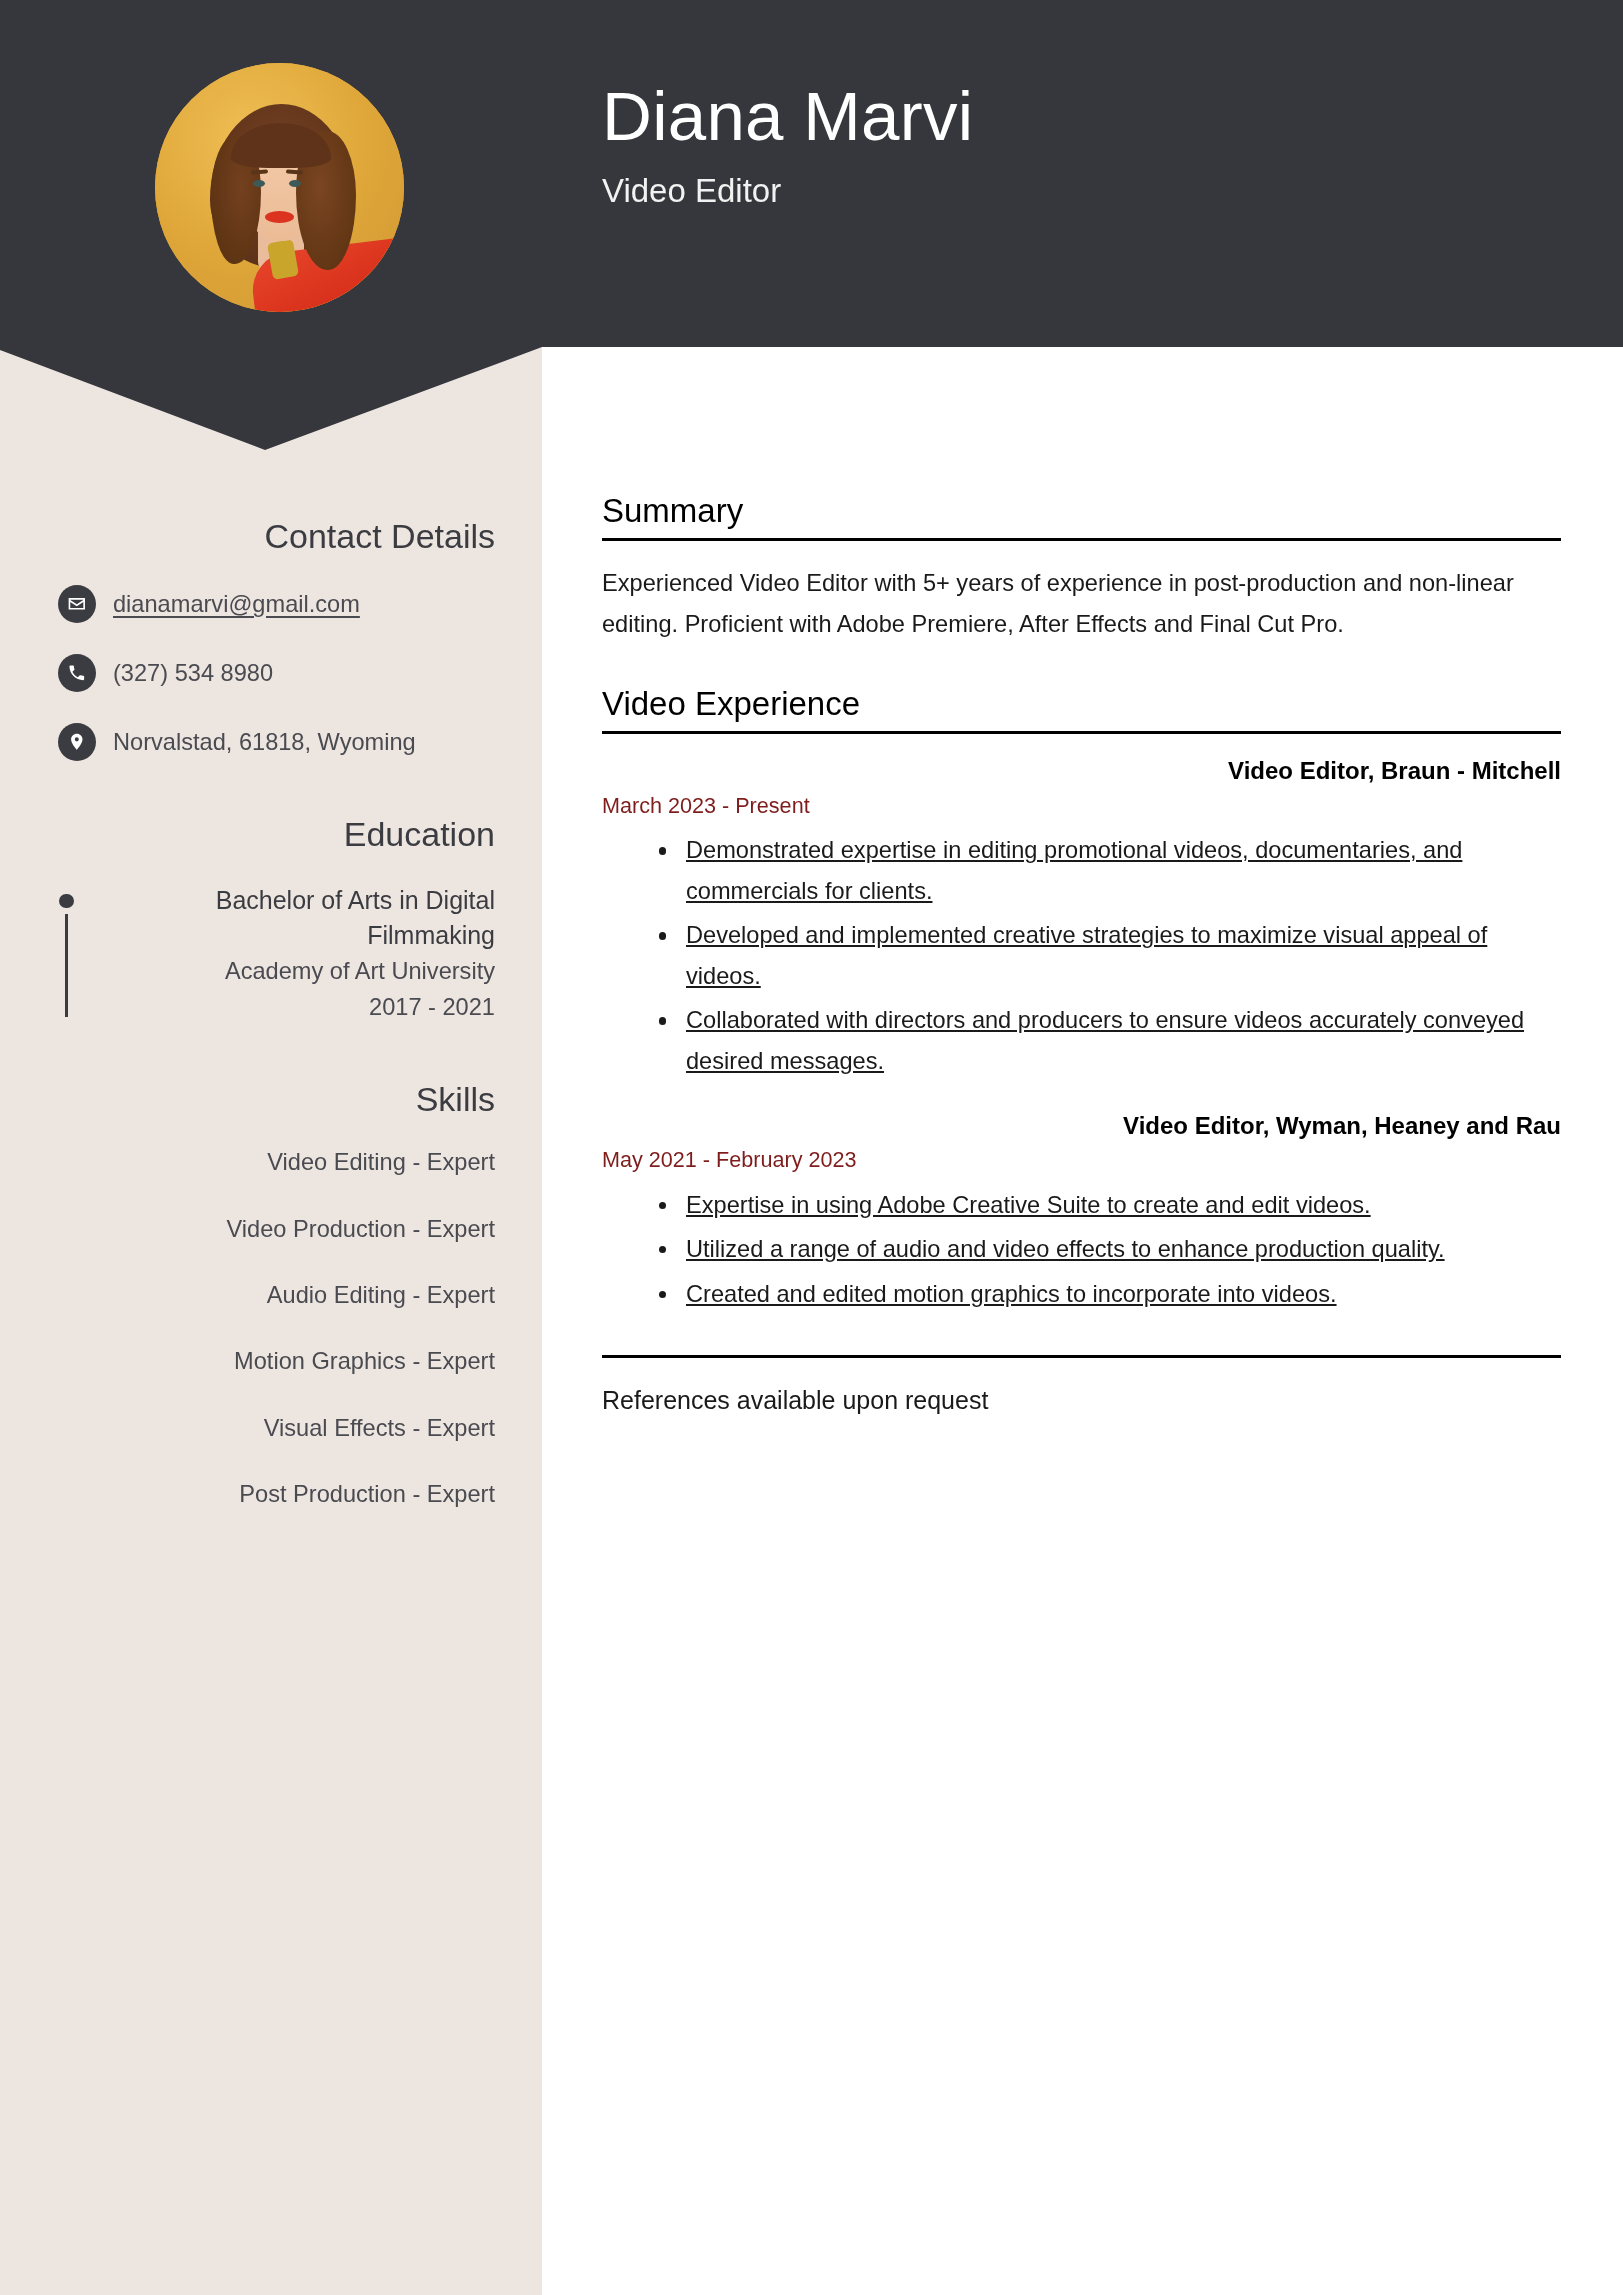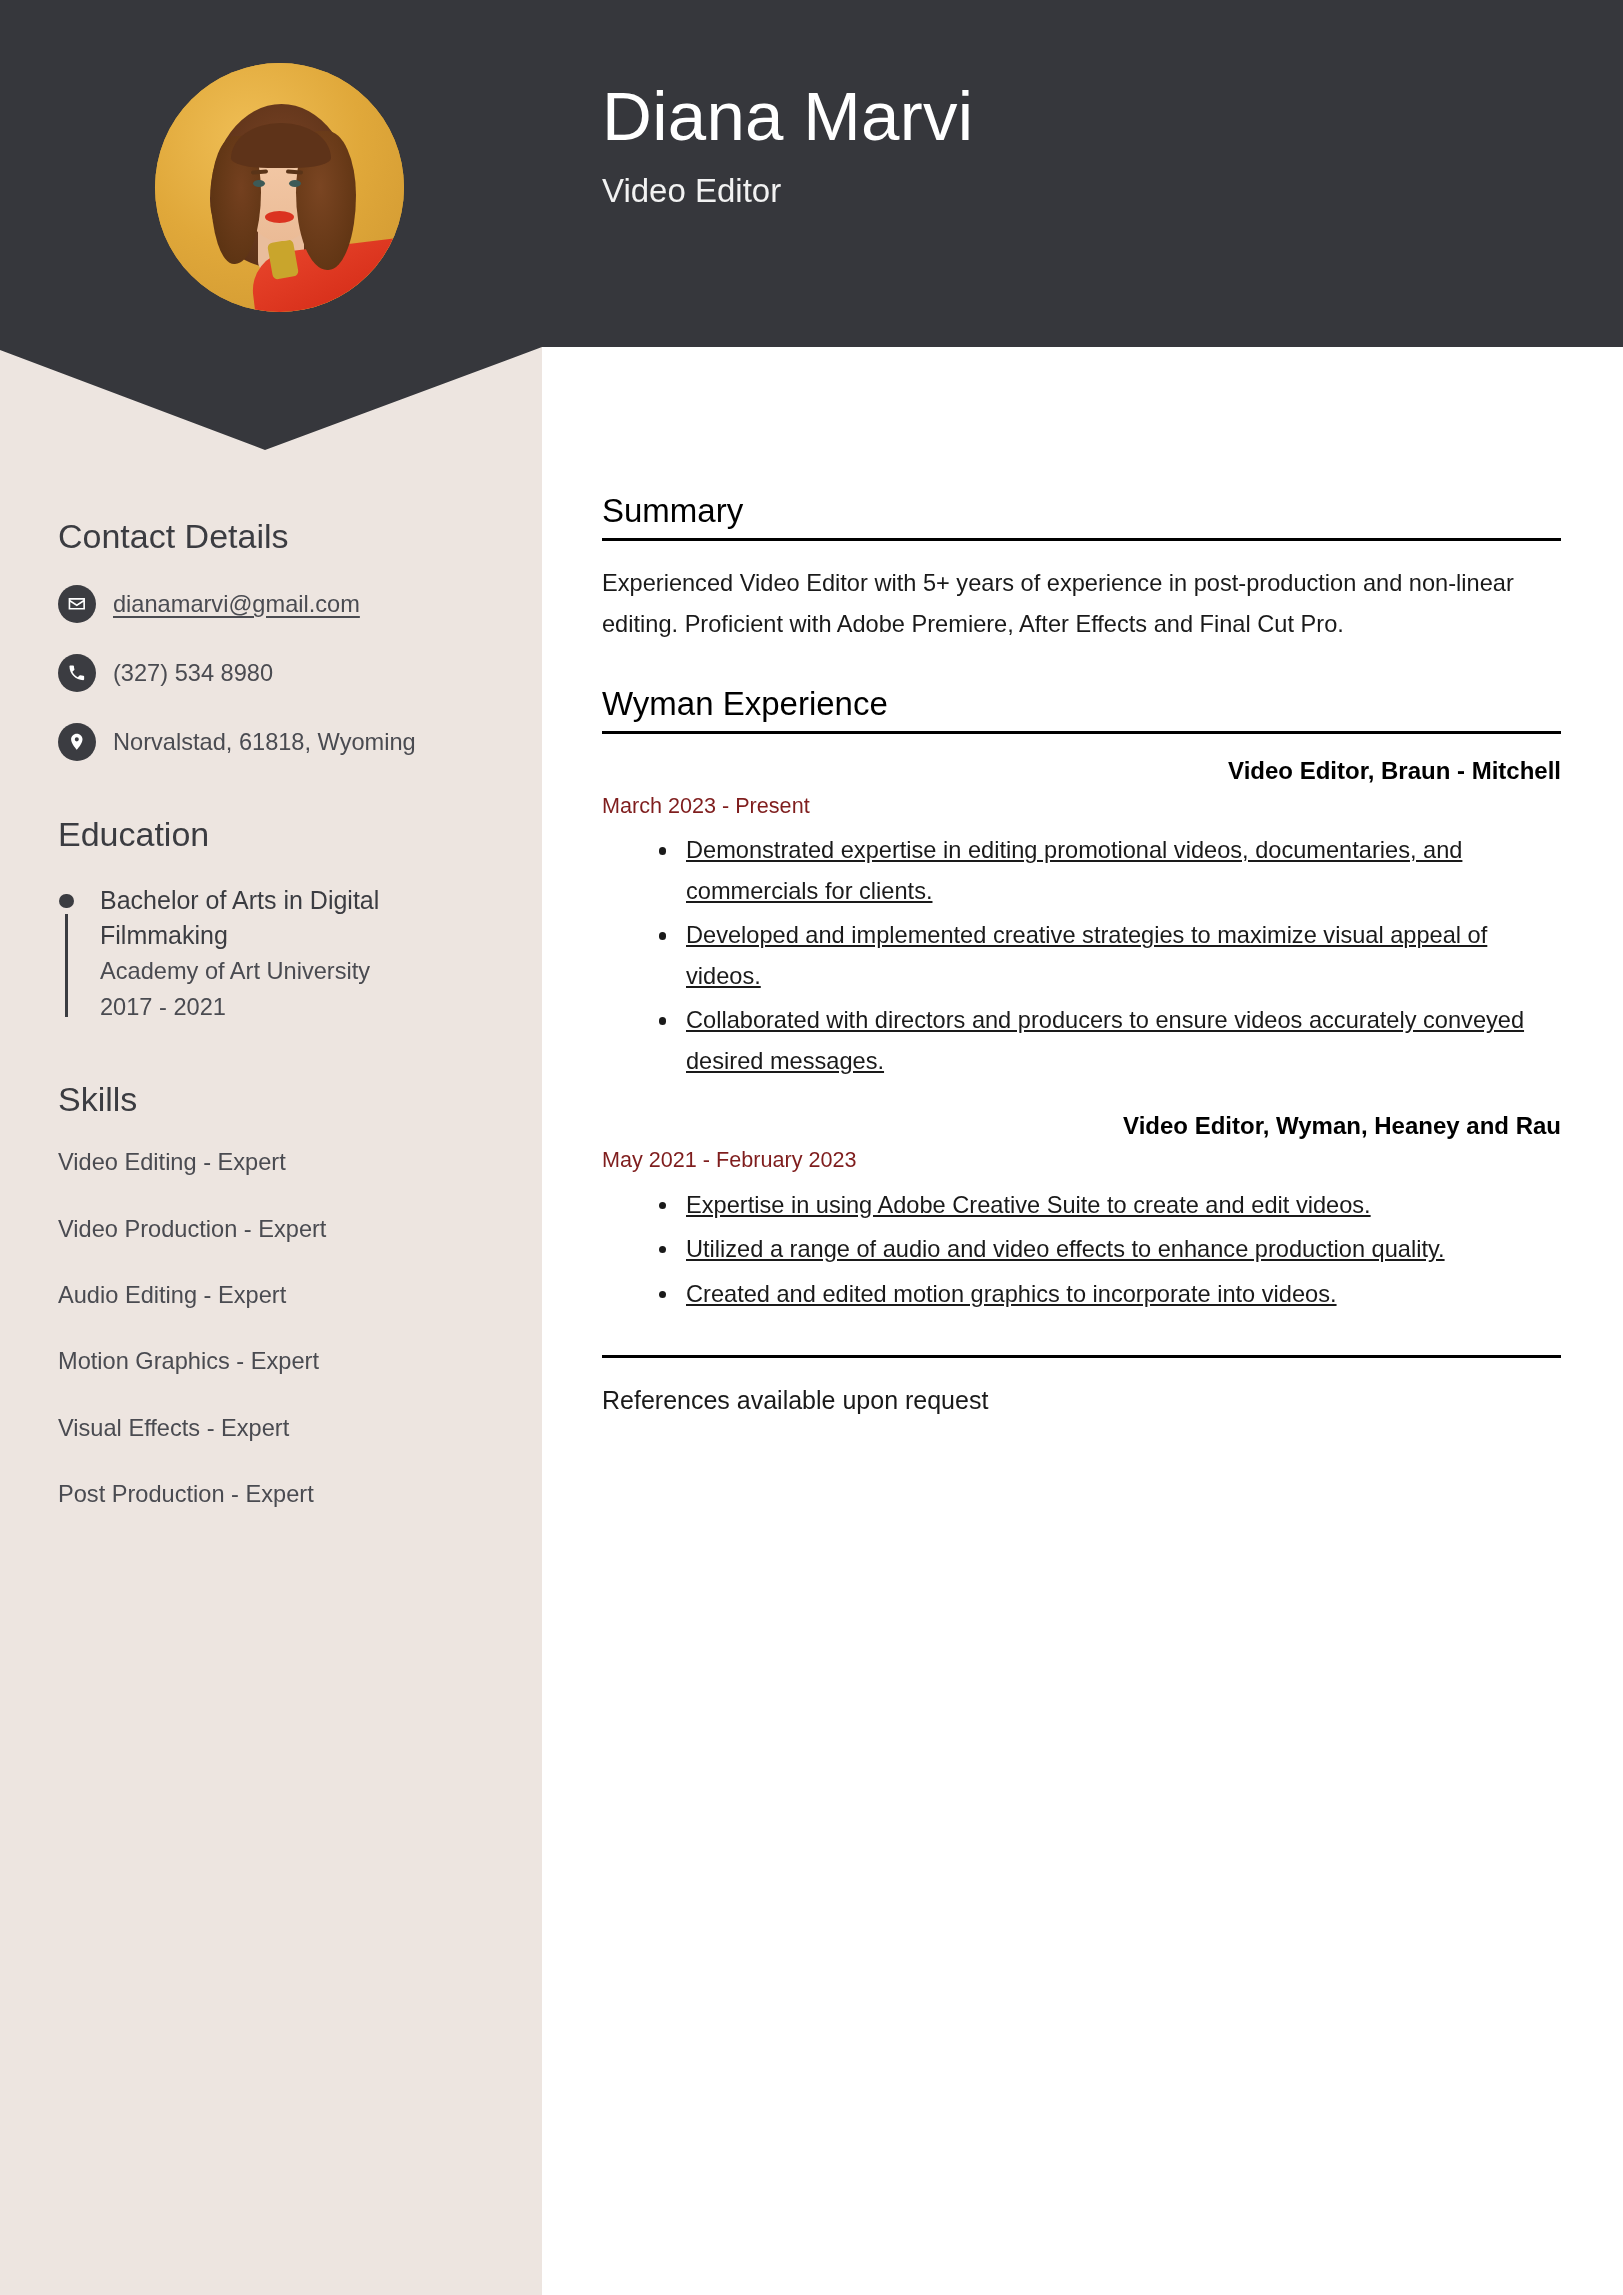--- a/index.html
+++ b/index.html
@@ -171,20 +171,21 @@
     margin: 17px 0 0 0;
     color: #F2F2F2;
   }
 
   
   .sidebar {
     position: absolute;
     left: 0;
     top: 452px;
     width: 542px;
+    text-align: right;
   }
   .side-pad {
     padding: 0 47px 0 58px;
   }
   .side-heading {
     font-size: 34px;
     font-weight: 400;
     color: #3B3C41;
     margin: 0 0 29px 0;
     line-height: 1.15;
@@ -430,21 +431,21 @@
 
   <div class="main">
 
     <div class="main-section">
       <h2 class="main-heading">Summary</h2>
       <div class="main-rule"></div>
       <p class="summary-text">Experienced Video Editor with 5+ years of experience in post-production and non-linear editing. Proficient with Adobe Premiere, After Effects and Final Cut Pro.</p>
     </div>
 
     <div class="main-section">
-      <h2 class="main-heading">Wyman Experience</h2>
+      <h2 class="main-heading">Video Experience</h2>
       <div class="main-rule"></div>
 
       <div class="job">
         <p class="job-role">Video Editor, Braun - Mitchell</p>
         <p class="job-dates">March 2023 - Present</p>
         <ul class="job-bullets">
           <li>Demonstrated expertise in editing promotional videos, documentaries, and commercials for clients.</li>
           <li>Developed and implemented creative strategies to maximize visual appeal of videos.</li>
           <li>Collaborated with directors and producers to ensure videos accurately conveyed desired messages.</li>
         </ul>

